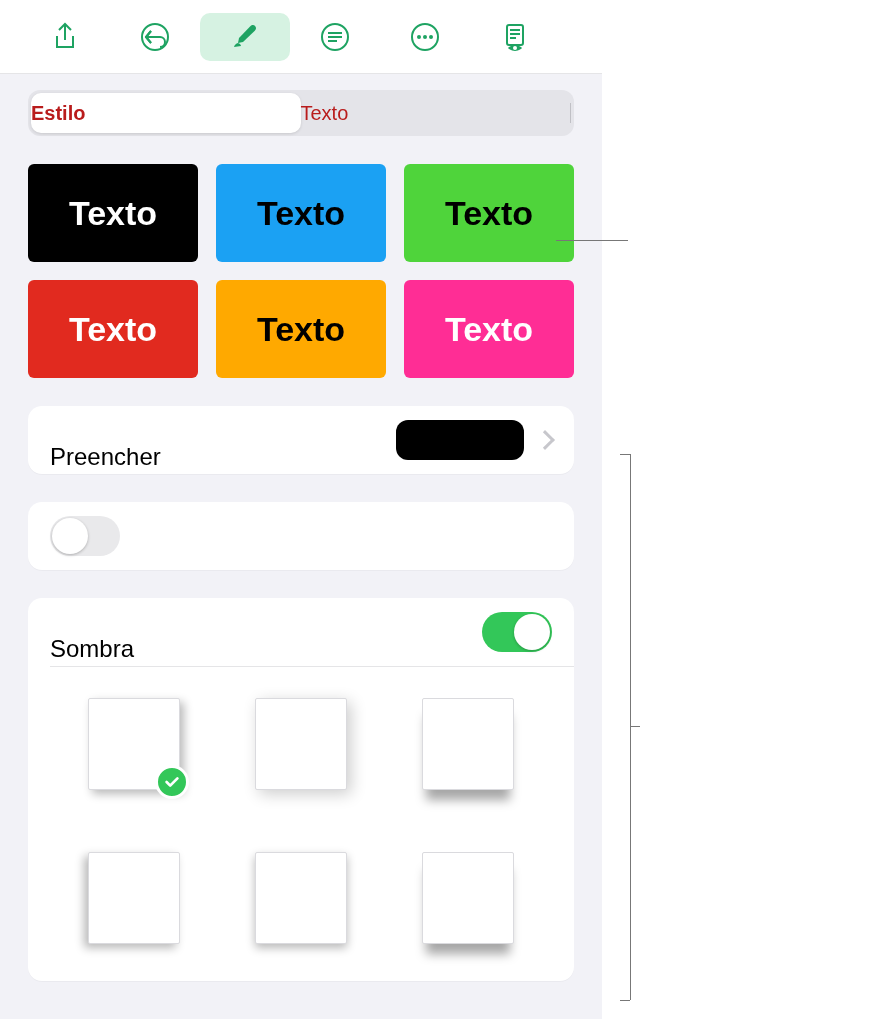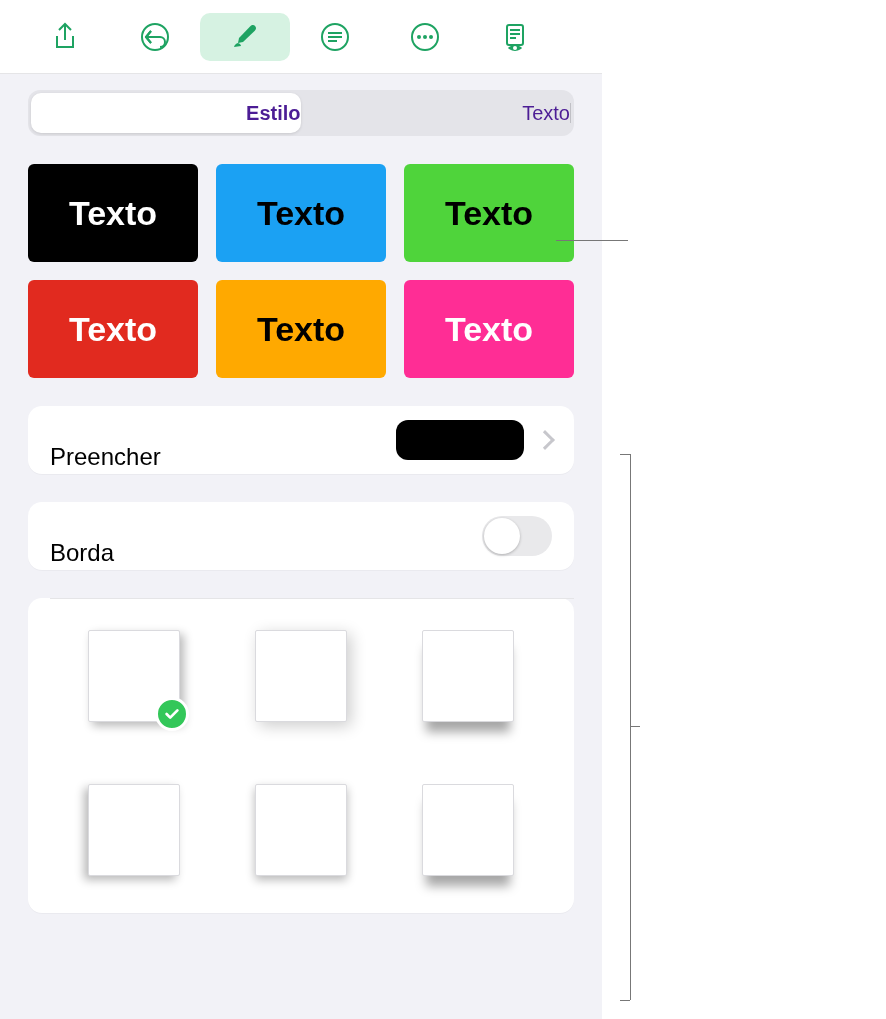--- a/index.html
+++ b/index.html
@@ -89,24 +89,24 @@
       border-radius: 12px;
       display: flex;
       height: 46px;
       padding: 3px;
       position: relative;
     }
     .seg-item {
       flex: 1;
       display: flex;
       align-items: center;
-      justify-content: flex-end;
+      justify-content: flex-start;
       font-size: 20px;
       font-weight: 500;
-      color: #4c1d95;
+      color: #b91c1c;
       border-radius: 10px;
       position: relative;
     }
     .seg-item.selected {
       background: #FFFFFF;
       box-shadow: 0 1px 3px rgba(0,0,0,0.12);
       font-weight: 600;
     }
     .seg-div {
       width: 1px;
@@ -316,28 +316,33 @@
     <div class="card">
       <div class="row">
         <span class="row-label">Preencher</span>
         <span class="swatch" style="background:#000000;"></span>
         <span class="chev"></span>
       </div>
     </div>
 
     <div class="card">
       <div class="row">
-        <span class="row-label">Borda</span>
         <div class="toggle off">
           <div class="knob"></div>
         </div>
       </div>
     </div>
 
     <div class="card">
+      <div class="row">
+        <span class="row-label">Sombra</span>
+        <div class="toggle on">
+          <div class="knob"></div>
+        </div>
+      </div>
       <div class="divider"></div>
       <div class="shadows">
         <div class="sh-cell">
           <div class="sh-thumb sh-1">
             <div class="check">
               <svg viewBox="0 0 20 20">
                   <path d="M4 10l4 4 8-8" stroke="#FFF" stroke-width="3" fill="none" stroke-linecap="round" stroke-linejoin="round"></path>
                 </svg>
             </div>
           </div>

